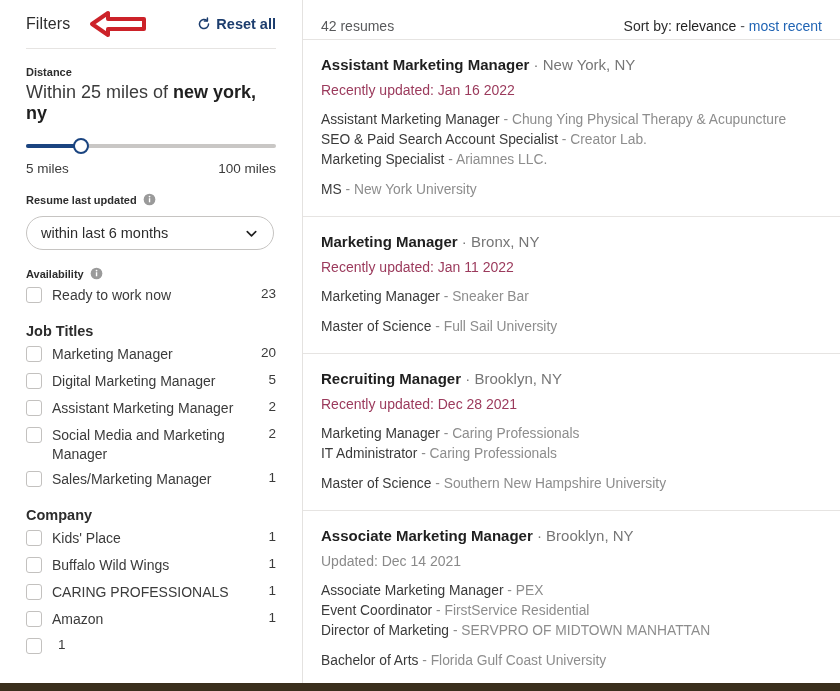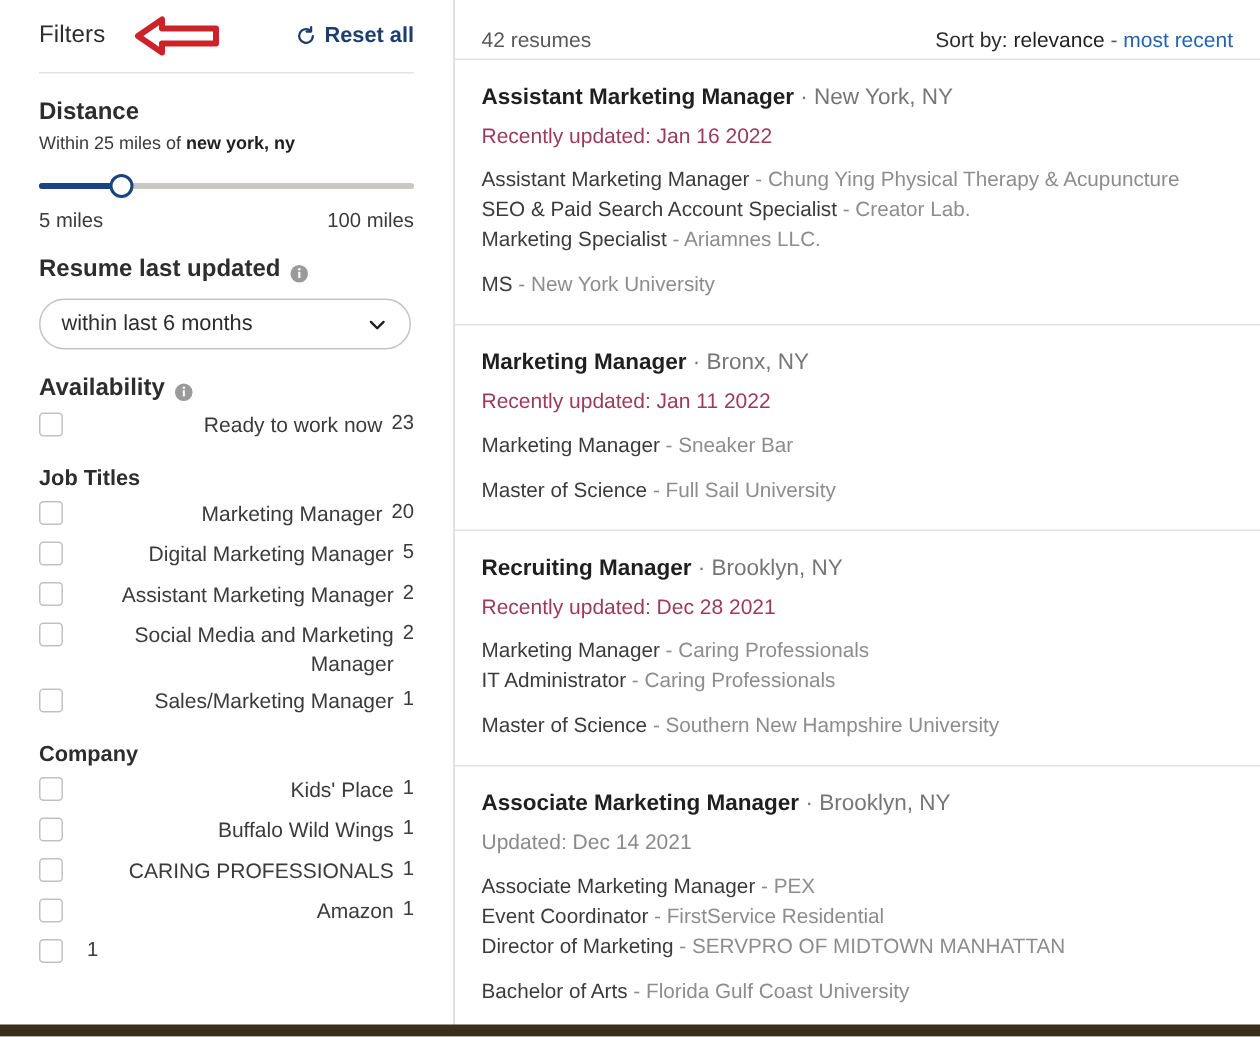--- a/index.html
+++ b/index.html
@@ -36,27 +36,27 @@
     margin-left: auto;
     display: flex; align-items: center; gap: 5px;
     color: #1c3d6e; font-size: 14.5px; font-weight: bold;
     cursor: pointer;
   }
   .reset-icon { width: 14px; height: 14px; display: block; }
 
   .sep { height: 1px; background: #e6e4e2; margin: 0 0 0 0; }
 
   .section-title {
-    font-size: 16px; font-weight: bold; color: #2d2d2d;
+    font-size: 11px; font-weight: bold; color: #2d2d2d;
     margin: 17px 0 4px 0;
-    display: flex; align-items: flex-end; gap: 6px;
+    display: flex; align-items: center; gap: 6px;
   }
   .info-icon { width: 13px; height: 13px; display: inline-block; vertical-align: middle; }
 
-  .distance-text { font-size: 12px; color: #3b3b3b; margin-bottom: 14px; }
+  .distance-text { font-size: 18px; color: #3b3b3b; margin-bottom: 14px; }
   .distance-text b { color: #1f1f1f; font-weight: bold; }
 
   .slider-wrap { position: relative; height: 16px; margin-bottom: 7px; }
   .slider-track {
     position: absolute; top: 6px; left: 0; right: 0; height: 4px;
     background: #c9c7c5; border-radius: 2px;
   }
   .slider-fill {
     position: absolute; top: 6px; left: 0; width: 22%; height: 4px;
     background: #1a4480; border-radius: 2px;
@@ -80,21 +80,20 @@
   }
   .select-value { flex: 1; }
   .chev { width: 15px; height: 15px; display: block; }
 
   .check-row {
     display: flex; align-items: flex-start;
     margin: 4px 0 0 0;
     font-size: 14px; color: #3b3b3b;
     cursor: pointer;
     min-height: 23px;
-    text-align: right;
   }
   .cbox {
     width: 16px; height: 16px; flex: none;
     border: 1.5px solid #c3c1bf; border-radius: 3px;
     background: #fff; margin-top: 3px; margin-right: 10px;
   }
   .check-label { flex: 1; line-height: 19px; padding-top: 2px; }
   .check-count { color: #3b3b3b; font-size: 13.5px; padding-top: 2px; margin-left: 6px; }
 
   .group { margin-top: 2px; }

